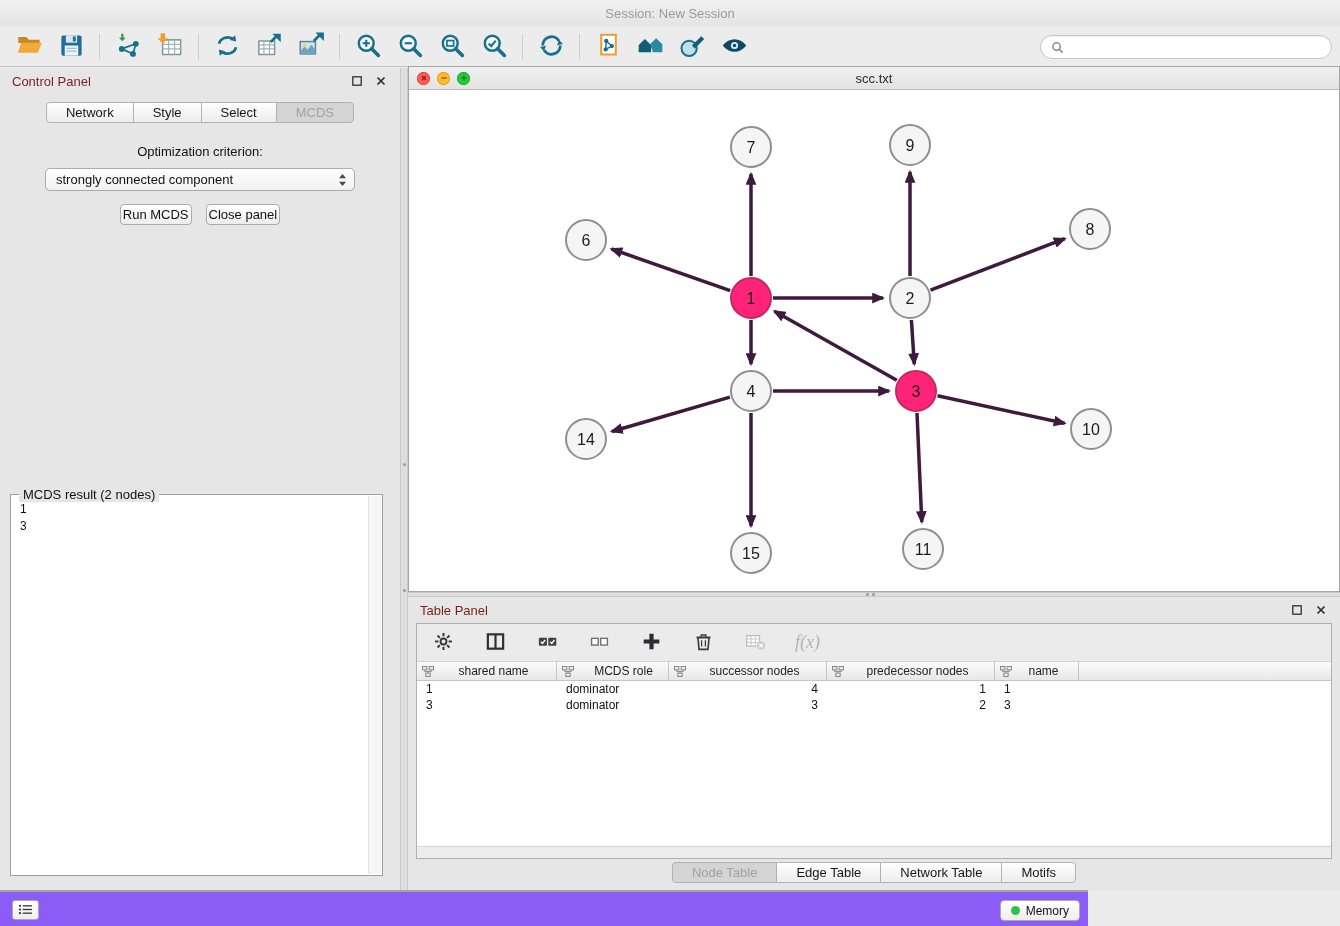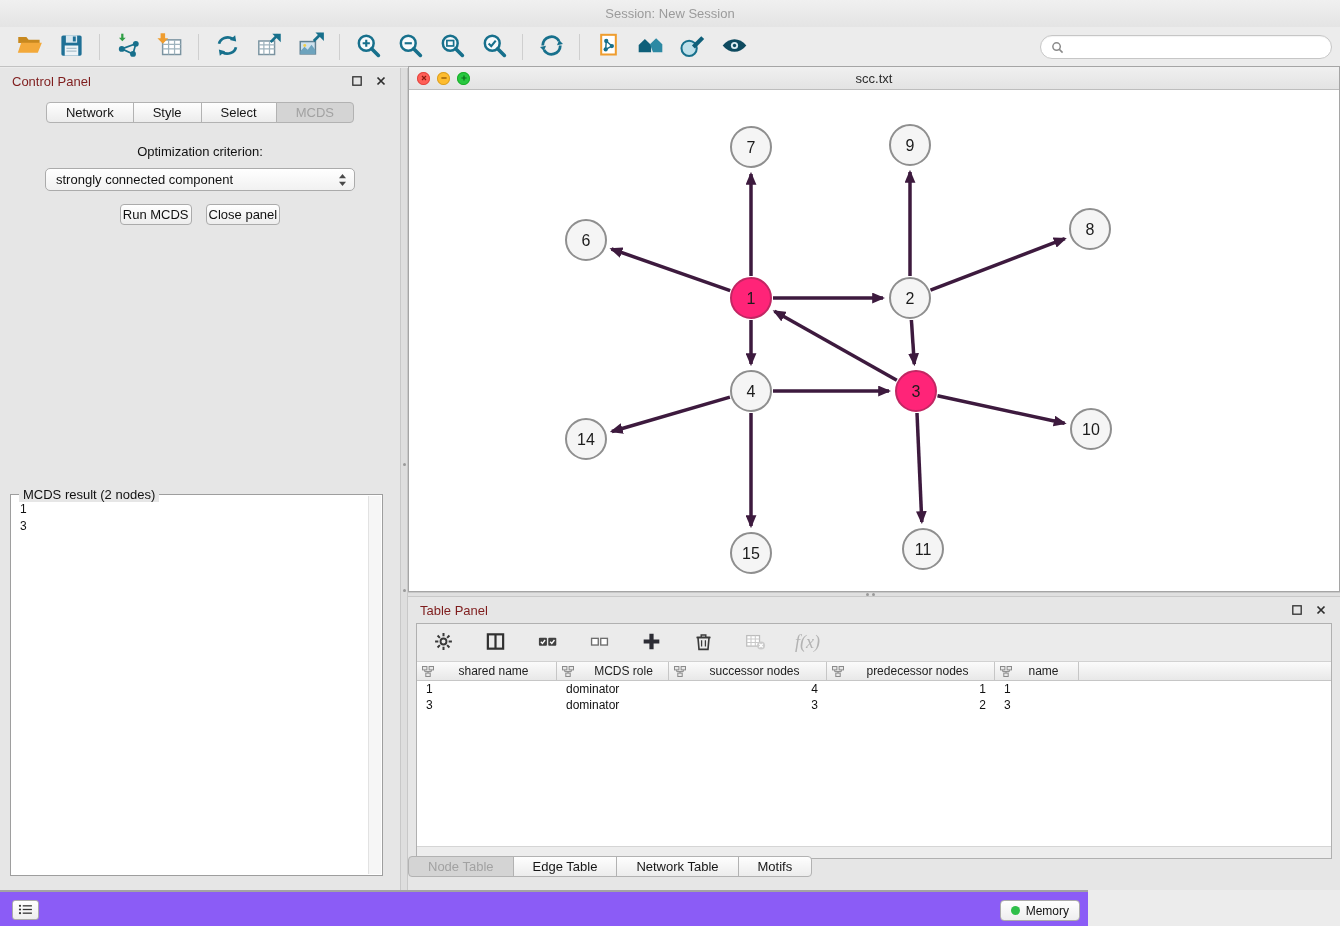--- a/index.html
+++ b/index.html
@@ -58,21 +58,21 @@
   .tt-btn{width:37px;height:32px;border:none;background:transparent;display:flex;align-items:center;justify-content:center;padding:0}
   .tt-btn svg{width:21px;height:21px}
   .fx{font-family:"Liberation Serif",serif;font-style:italic;font-size:18px;color:#b3b3b3}
   #table-header{display:flex;height:19px;background:linear-gradient(#fbfbfb,#e8e8e8);border-bottom:1px solid #c6c6c6;width:100%}
   .th-cell{display:flex;align-items:center;border-right:1px solid #c6c6c6;padding:0 3px;font-size:12px;color:#222;background:linear-gradient(#fbfbfb,#e8e8e8)}
   .th-cell .tree{display:flex;margin-left:2px}
   .th-label{flex:1;text-align:center;white-space:nowrap;overflow:hidden}
   .t-row{display:flex;height:16px}
   .t-cell{font-size:12px;line-height:16px;padding:0 9px;color:#111;white-space:nowrap;overflow:hidden}
   #table-hscroll{position:absolute;left:0;bottom:0;width:100%;height:12px;background:#ededed;border-top:1px solid #d5d5d5}
-  #table-tabs{position:absolute;left:0;bottom:13px;width:100%;display:flex;}
+  #table-tabs{position:absolute;left:0;bottom:7px;width:100%;display:flex;justify-content:center}
 
   #statusbar{position:absolute;left:0;top:890px;width:1088px;height:36px;background:#8b5cf6;border-top:2px solid #a3a3a3}
   #sb-left{position:absolute;left:12px;top:8px;width:27px;height:20px;border:1px solid #ababab;border-radius:3px;background:linear-gradient(#fff,#eee);display:flex;align-items:center;justify-content:center;padding:0}
   #sb-left svg{width:15px;height:11px}
   #memory-btn{position:absolute;right:8px;top:8px;height:21px;padding:0 10px;border:1px solid #ababab;border-radius:4px;background:linear-gradient(#fff,#eee);display:flex;align-items:center;gap:6px;font-size:12px;color:#111}
   .dot{width:9px;height:9px;border-radius:50%;background:#2fbf4a;display:inline-block}
 </style>
 </head>
 <body>
 

